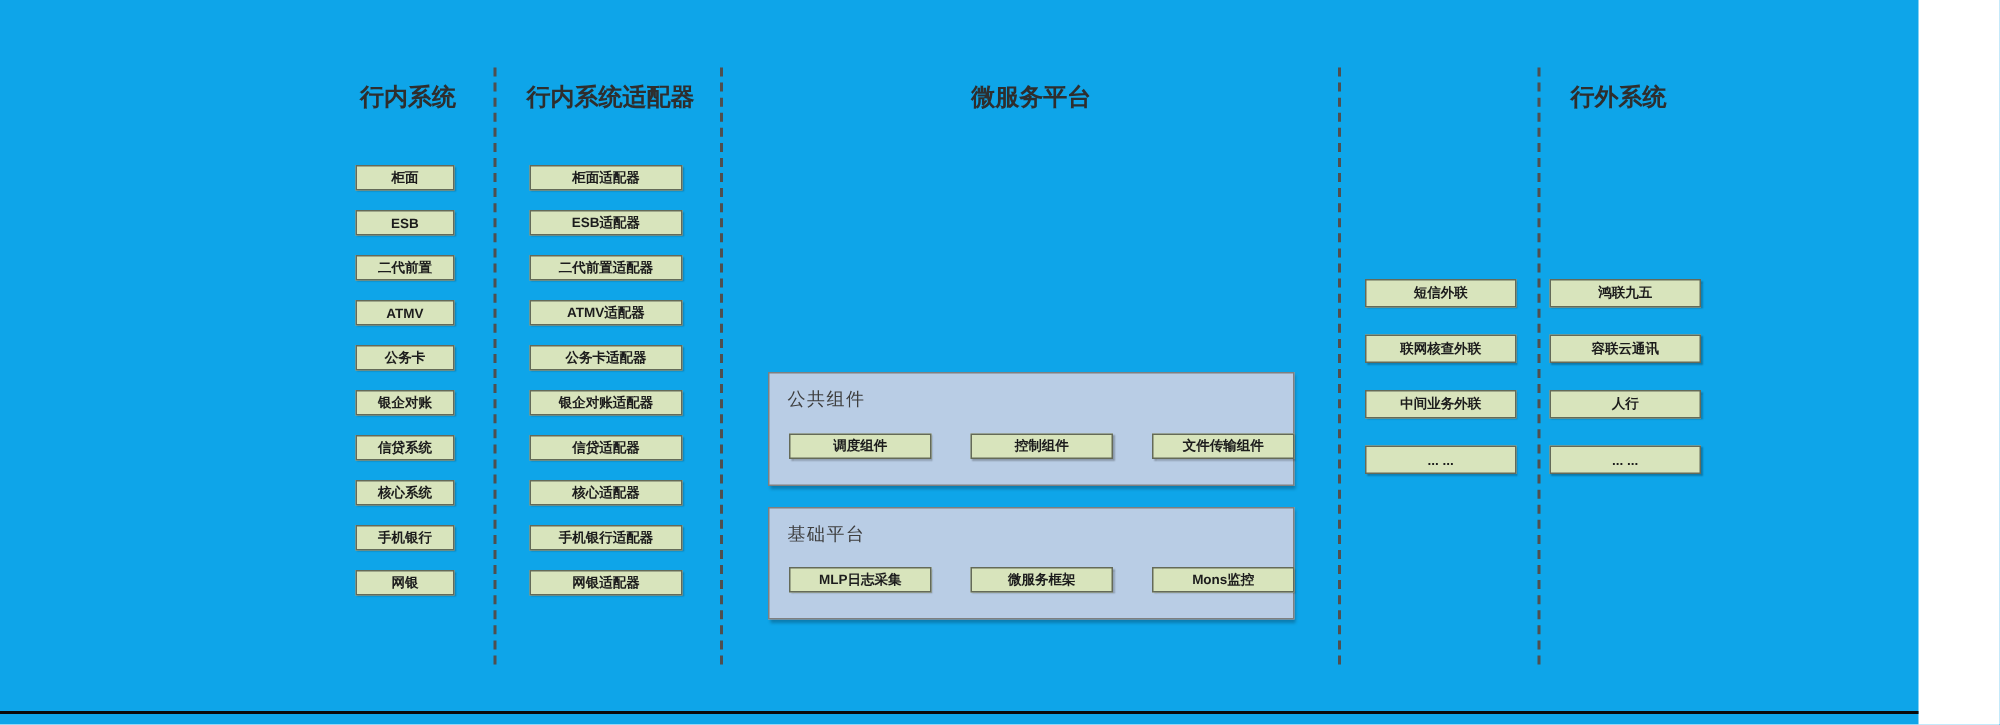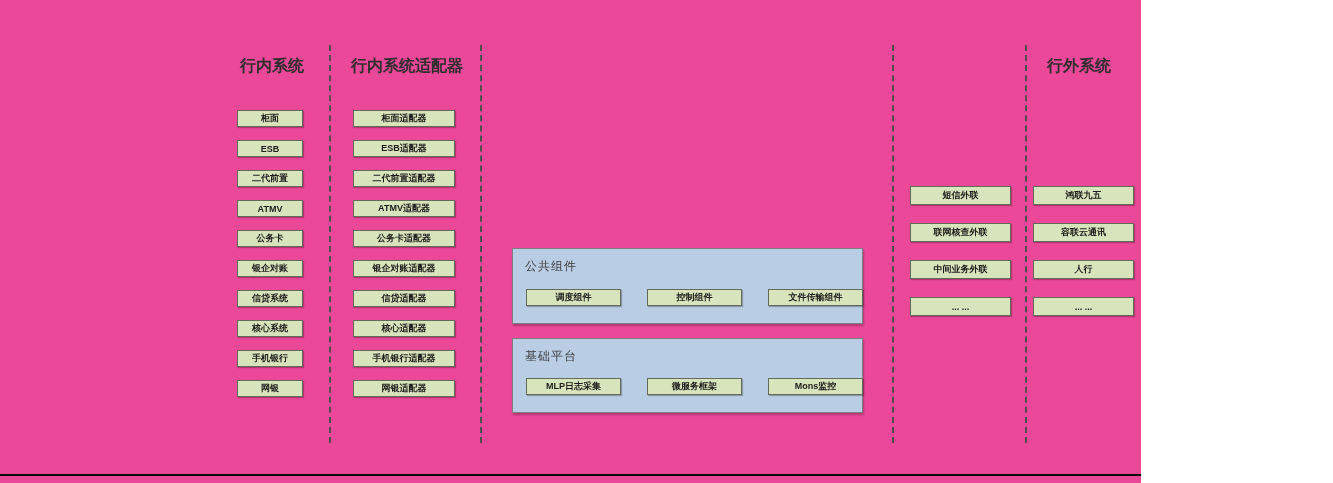--- a/index.html
+++ b/index.html
@@ -1,19 +1,19 @@
 <!DOCTYPE html>
 <html><head>
 <meta charset="utf-8">
 <style>
   html,body{margin:0;padding:0;background:#fff;}
   .canvas{
     position:relative;
-    width:1141px;height:483px;
-    background:#ec4899;
+    width:1279px;height:483px;
+    background:#0ea5e9;
     font-family:"Liberation Sans","DejaVu Sans",sans-serif;
     overflow:hidden;
   }
   .sep{
     position:absolute;top:45px;height:398px;width:0;
     border-left:2px dashed #4f4f4f;
   }
   .lane-title{
     position:absolute;top:55px;height:22px;
     font-size:16px;font-weight:bold;color:#2e2e2e;
@@ -68,20 +68,21 @@
 
 <div class="canvas">
 
   <div class="sep" style="left:329px"></div>
   <div class="sep" style="left:480px"></div>
   <div class="sep" style="left:892px"></div>
   <div class="sep" style="left:1025px"></div>
 
   <div class="lane-title" style="left:212px;width:120px">行内系统</div>
   <div class="lane-title" style="left:327px;width:160px">行内系统适配器</div>
+  <div class="lane-title" style="left:512px;width:351px">微服务平台</div>
   <div class="lane-title" style="left:1019px;width:120px">行外系统</div>
 
   <div class="col col-narrow" style="left:237px;top:110px">
     <div class="gbox">柜面</div>
     <div class="gbox">ESB</div>
     <div class="gbox">二代前置</div>
     <div class="gbox">ATMV</div>
     <div class="gbox">公务卡</div>
     <div class="gbox">银企对账</div>
     <div class="gbox">信贷系统</div>

